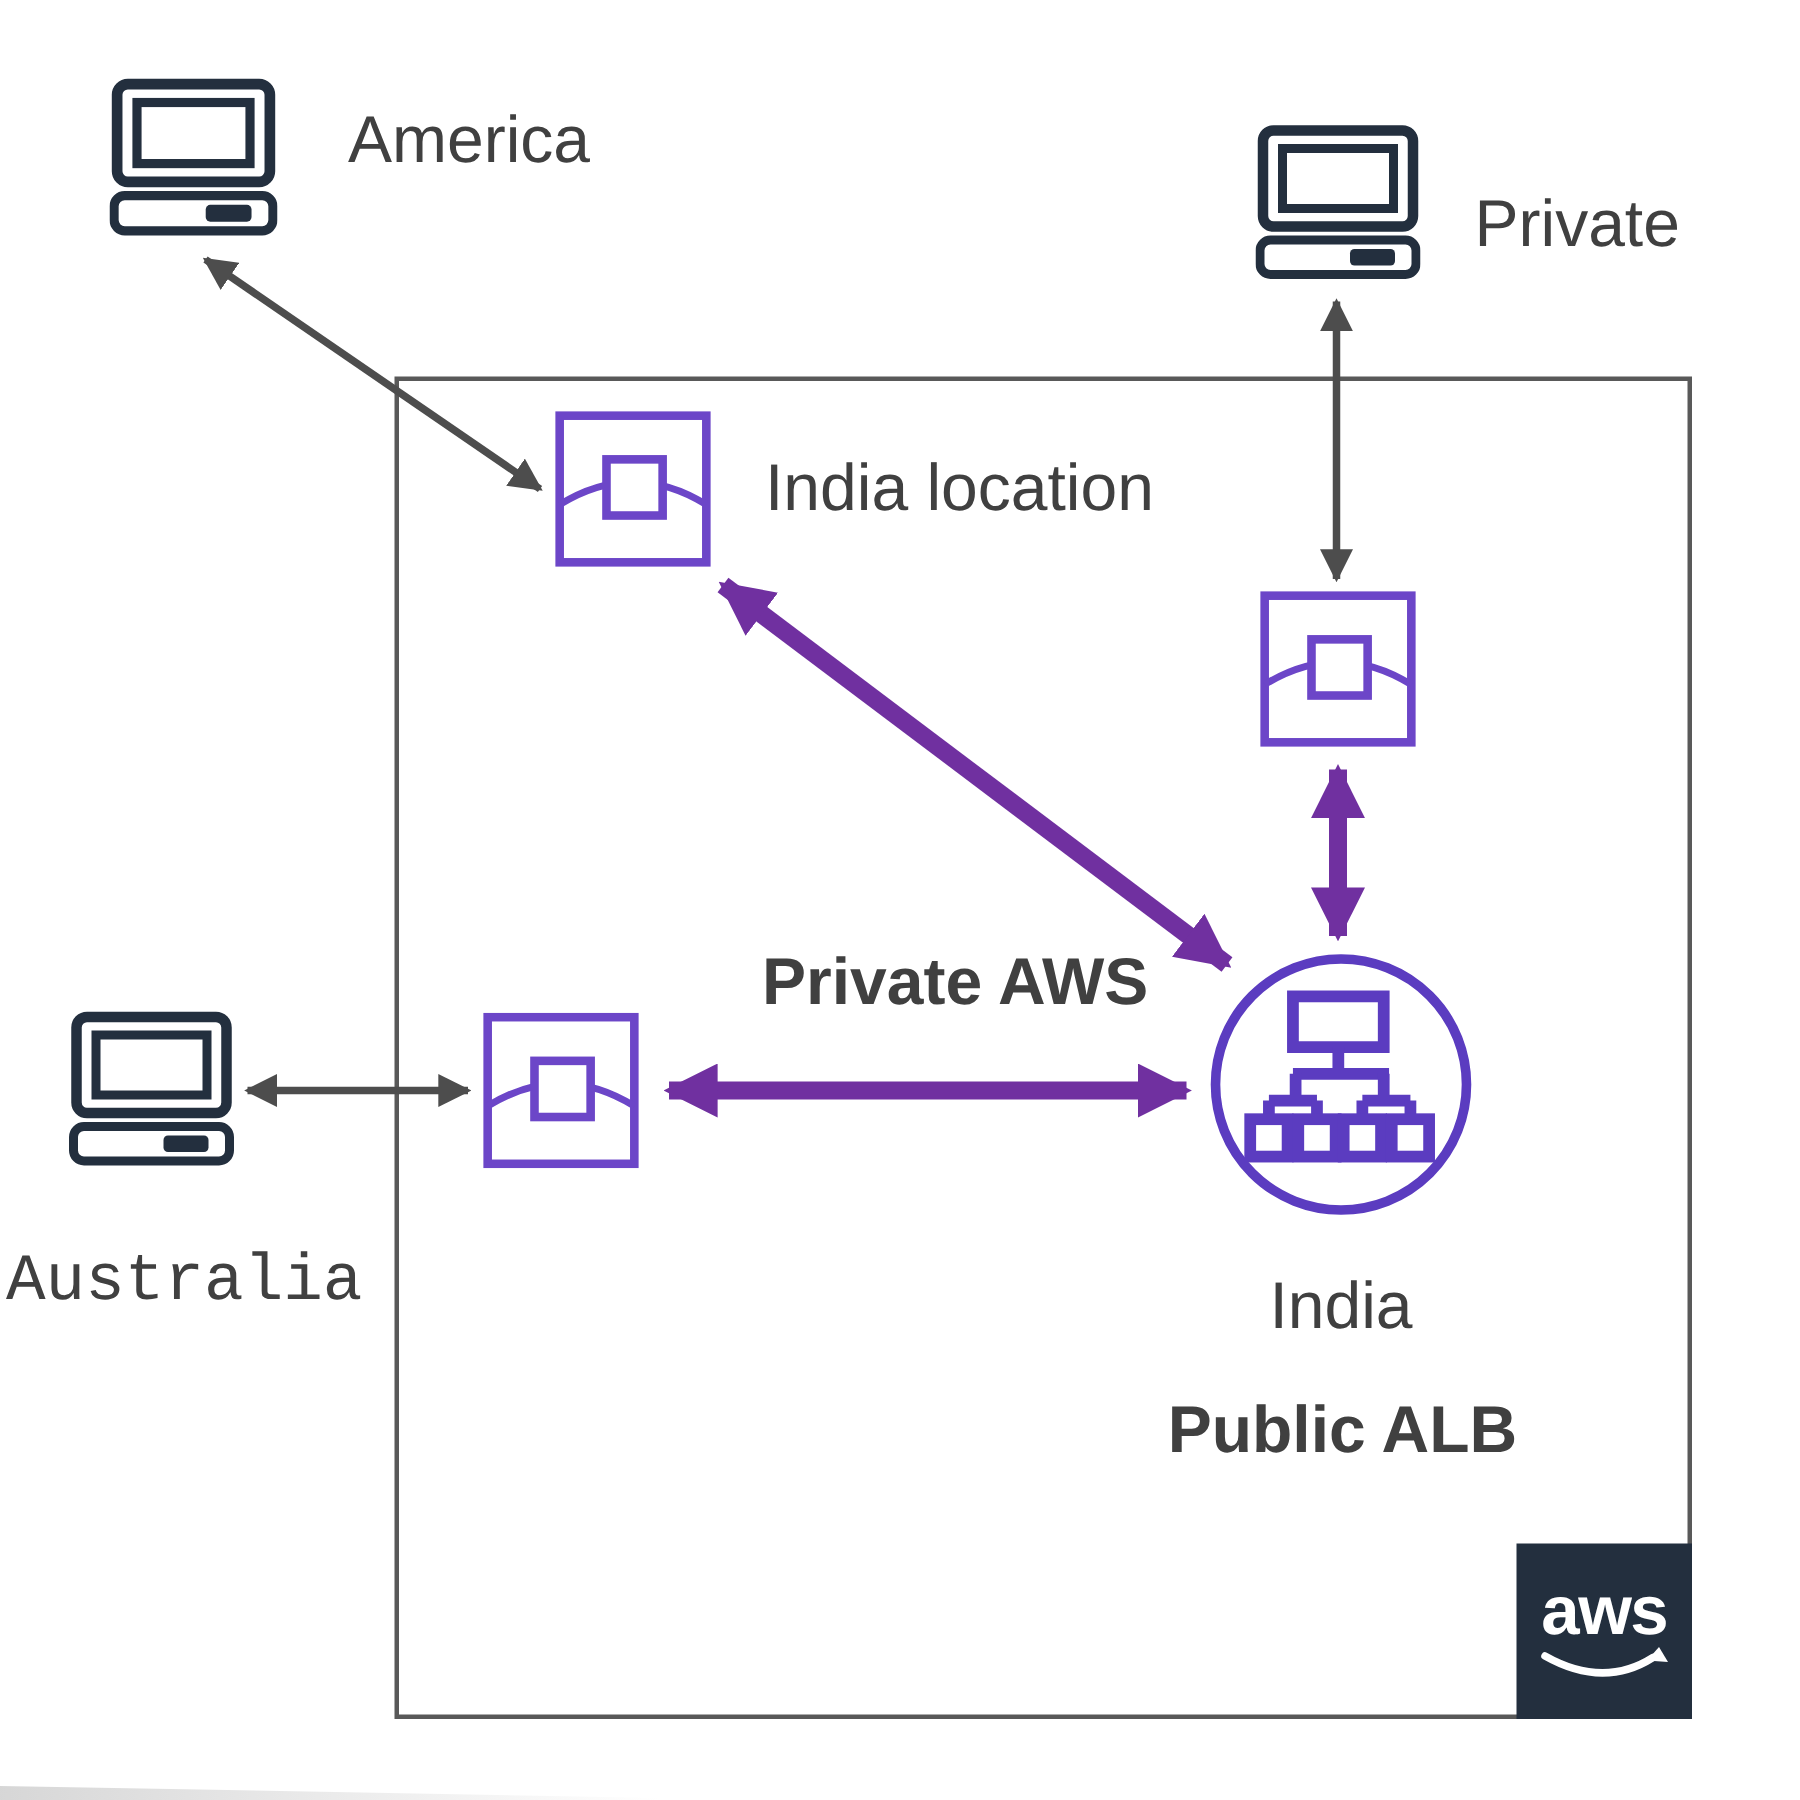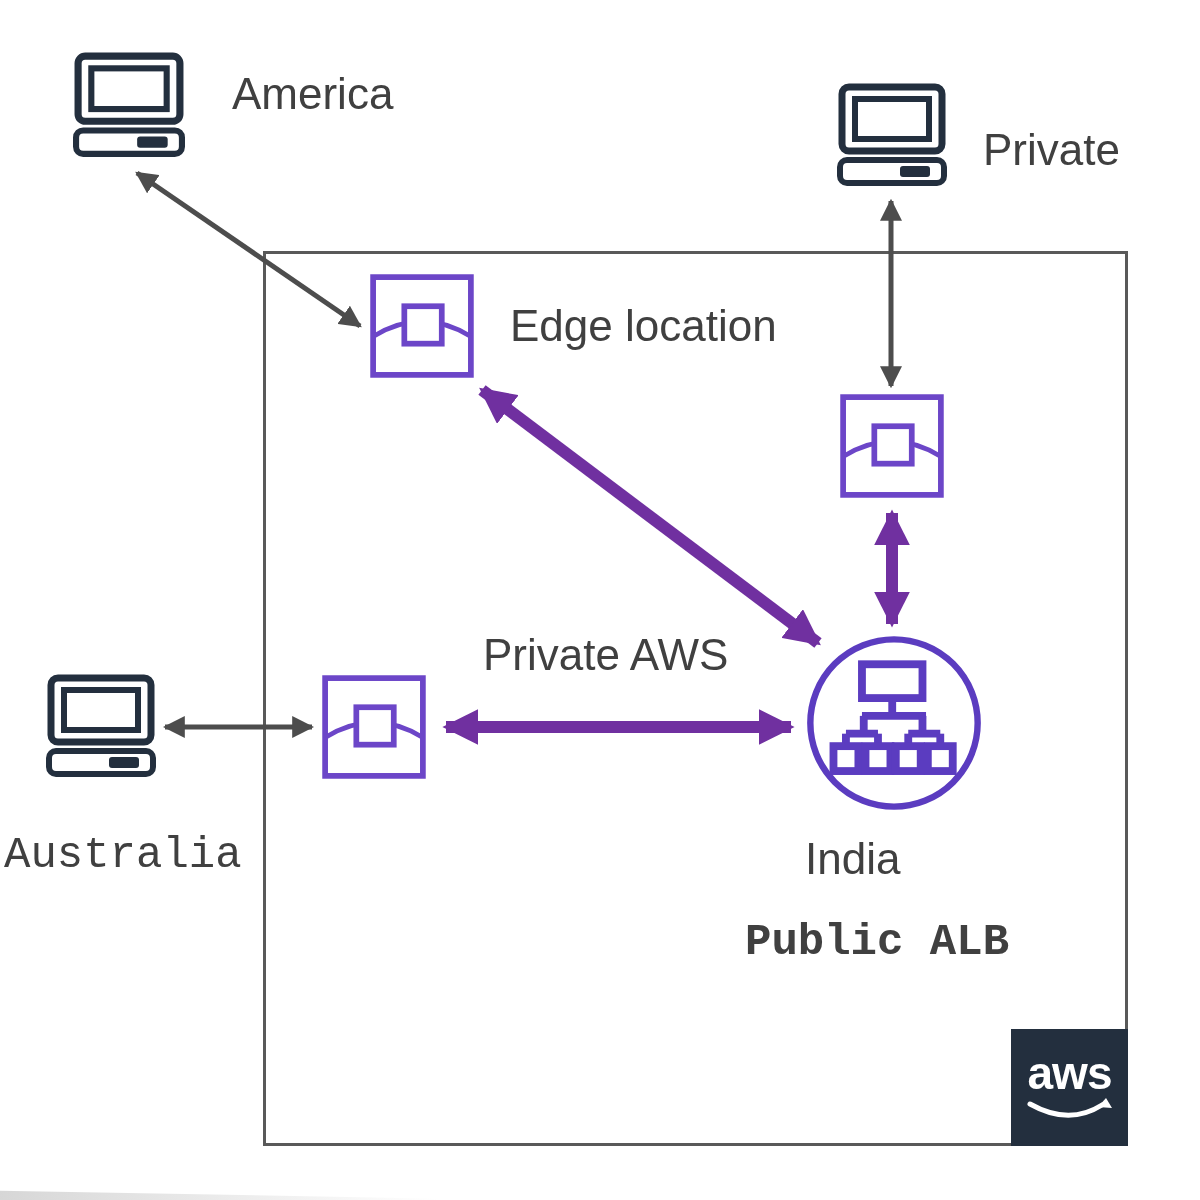--- a/index.html
+++ b/index.html
@@ -17,21 +17,21 @@
     width:1200px;height:1200px;position:relative;background:var(--bg);
     font-family:"Liberation Sans",sans-serif;color:var(--text-gray);
     overflow:hidden;
   }
   .abs{position:absolute;}
   .label{
     position:absolute;font-size:44px;color:var(--text-gray);
     white-space:nowrap;line-height:1.05;
   }
   .label.bold{font-weight:bold;}
-  .centered{text-align:left;}
+  .centered{text-align:center;margin-top:12px;}
   #cloud-box{
     position:absolute;left:263px;top:251px;width:865px;height:895px;
     border:3px solid var(--box-border);box-sizing:border-box;background:transparent;
   }
   .computer-icon{color:var(--device-navy);}
   .edge-icon{color:var(--icon-purple);}
   .alb-icon{color:var(--circle-purple);}
   #arrow-layer{position:absolute;left:0;top:0;pointer-events:none;}
   .arrow-gray-line{stroke:var(--arrow-gray);stroke-width:5;}
   .arrow-purple-line{stroke:var(--arrow-purple);stroke-width:12;}
@@ -107,21 +107,21 @@
 </div>
 <div class="label" style="left:4px;top:832px;font-family:Liberation Mono, monospace;">Australia</div>
 
 <div class="abs" style="left:370px;top:274px;width:104px;height:104px;">
   <svg class="edge-icon" width="104" height="104" viewBox="0 0 100 100">
     <rect x="3" y="3" width="94" height="94" fill="#fff" stroke="currentColor" stroke-width="5.5"></rect>
     <path d="M3,60 Q50,31 97,60" fill="none" stroke="currentColor" stroke-width="4.5"></path>
     <rect x="33" y="31" width="36" height="36" fill="#fff" stroke="currentColor" stroke-width="5.5"></rect>
   </svg>
 </div>
-<div class="label" style="left:510px;top:303px;">Edge location</div>
+<div class="label" style="left:510px;top:303px;">India location</div>
 
 <div class="abs" style="left:840px;top:394px;width:104px;height:104px;">
   <svg class="edge-icon" width="104" height="104" viewBox="0 0 100 100">
     <rect x="3" y="3" width="94" height="94" fill="#fff" stroke="currentColor" stroke-width="5.5"></rect>
     <path d="M3,60 Q50,31 97,60" fill="none" stroke="currentColor" stroke-width="4.5"></path>
     <rect x="33" y="31" width="36" height="36" fill="#fff" stroke="currentColor" stroke-width="5.5"></rect>
   </svg>
 </div>
 
 <div class="abs" style="left:322px;top:675px;width:104px;height:104px;">
@@ -147,23 +147,23 @@
     <line x1="58" y1="56" x2="58" y2="63" stroke="currentColor" stroke-width="4.4"></line>
     <line x1="76" y1="56" x2="76" y2="63" stroke="currentColor" stroke-width="4.4"></line>
     <rect x="16" y="63" width="14" height="14" fill="none" stroke="currentColor" stroke-width="4.4"></rect>
     <rect x="34" y="63" width="14" height="14" fill="none" stroke="currentColor" stroke-width="4.4"></rect>
     <rect x="51" y="63" width="14" height="14" fill="none" stroke="currentColor" stroke-width="4.4"></rect>
     <rect x="69" y="63" width="14" height="14" fill="none" stroke="currentColor" stroke-width="4.4"></rect>
   </svg>
 </div>
 
 <div class="label centered" style="left:805px;top:836px;width:178px;">India</div>
-<div class="label bold centered" style="left:745px;top:919px;width:300px;font-family:Liberation Mono, monospace;">Public ALB</div>
+<div class="label bold centered" style="left:745px;top:919px;width:300px;">Public ALB</div>
 
-<div class="label" style="left:483px;top:632px;">Private AWS</div>
+<div class="label" style="left:508px;top:632px;font-weight:bold;">Private AWS</div>
 
 <div id="aws-logo">
   <div class="aws-text">aws</div>
   <svg width="96" height="40" viewBox="0 0 96 40">
     <path d="M8,8 Q47,30 80,9" fill="none" stroke="#fff" stroke-width="5" stroke-linecap="round"></path>
     <path d="M84,2 L90,12 L76,11 z" fill="#fff"></path>
   </svg>
 </div>
 
 <div id="page-curl"></div>

